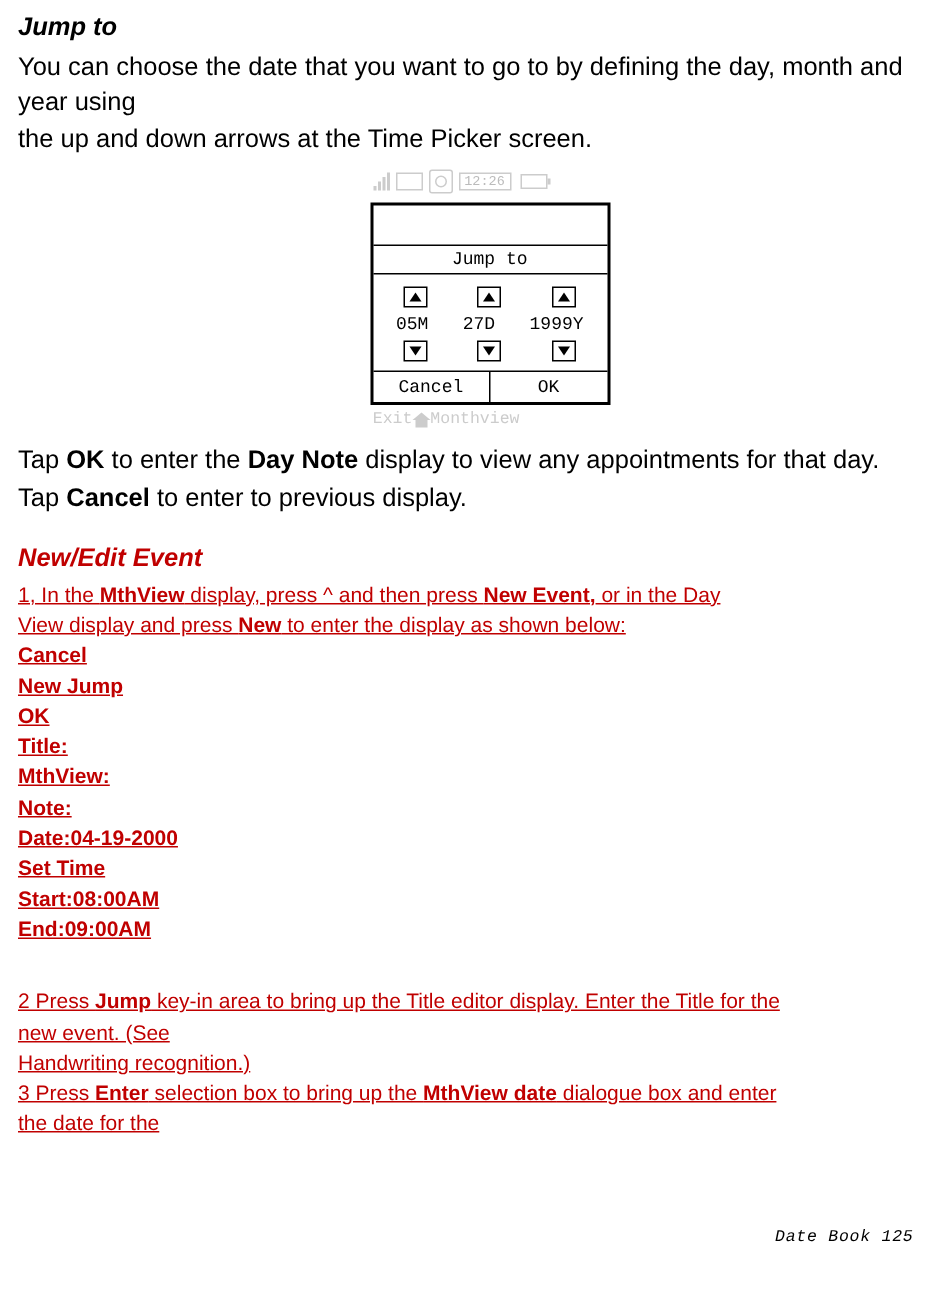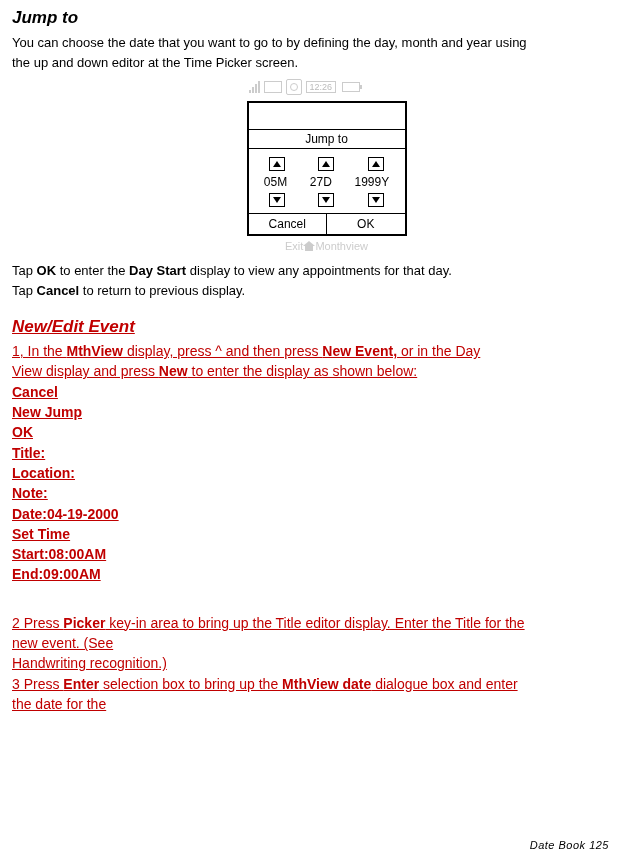--- a/index.html
+++ b/index.html
@@ -13,32 +13,32 @@
     padding: 8px 12px 0 12px;
     position: relative;
   }
   .heading1 {
     font-style: italic;
     font-weight: bold;
     font-size: 17px;
     margin-bottom: 6px;
   }
   .bodytext {
-    font-size: 13px;
+    font-size: 17px;
     line-height: 1.35;
     margin-bottom: 2px;
   }
   .device-wrap {
     display: flex;
     justify-content: center;
     margin: 6px 0 10px 0;
   }
   .device {
     width: 160px;
-    font-family: Liberation Sans, sans-serif;
+    font-family: Liberation Mono, monospace;
     font-size: 11px;
     color: #bbb;
     margin-left: 20px;
   }
   .statusbar {
     display: flex;
     align-items: center;
     gap: 4px;
     height: 20px;
     padding: 0 2px;
@@ -86,60 +86,60 @@
     color:#000; font-size:12px; padding: 2px 0;
   }
   .btnrow {
     display:flex; border-top:1px solid #000;
   }
   .btnrow > div {
     flex:1; text-align:center; color:#000; font-size:12px; padding:3px 0;
   }
   .btnrow > div:first-child { border-right:1px solid #000;}
   .softkeys {
-    display:flex; justify-content:center; align-items:center;
+    display:flex; justify-content:flex-start; align-items:center;
     color:#ccc; font-size:11px; padding: 4px 2px 0 2px;
   }
   .home-icon { width:12px;height:10px; position:relative;}
   .home-icon::before{content:"";position:absolute;left:0;right:0;top:0;height:0;border-left:6px solid transparent;border-right:6px solid transparent;border-bottom:5px solid #ccc;}
   .home-icon::after{content:"";position:absolute;left:2px;right:2px;top:5px;bottom:0;background:#ccc;}
   .heading2 {
     color: #c00000;
     font-weight: bold;
     font-style: italic;
-    text-decoration: underline;
     font-size: 17px;
     margin-top: 18px;
     margin-bottom: 4px;
   }
   .redline {
     color: #c00000;
     text-decoration: underline;
     font-size: 14px;
     line-height: 1.45;
   }
   .redline .b { font-weight: bold; }
   .redline.bold { font-weight: bold; }
   .spacer { height: 28px; }
   .footer {
     position: absolute;
-    bottom: 8px;
+    bottom: 28px;
     right: 24px;
     font-size: 11px;
     font-style: italic;
     letter-spacing: 0.5px;
+    font-family: Liberation Mono, monospace;
   }
 </style>
 </head>
 <body>
 
 <div class="heading1">Jump to</div>
 
 <div class="bodytext">You can choose the date that you want to go to by defining the day, month and year using</div>
-<div class="bodytext">the up and down editor at the Time Picker screen.</div>
+<div class="bodytext">the up and down arrows at the Time Picker screen.</div>
 
 <div class="device-wrap">
   <div class="device">
     <div class="statusbar">
       <div class="signal-icon">
         <span style="height:3px"></span>
           <span style="height:6px"></span>
           <span style="height:9px"></span>
           <span style="height:12px"></span>
       </div>
@@ -189,50 +189,50 @@
     </div>
     <div class="softkeys">
       <span>Exit</span>
       <span class="home-icon"></span>
       <span>Monthview</span>
     </div>
   </div>
 </div>
 
 <div class="bodytext">
-  <span>Tap </span><b>OK</b><span> to enter the    </span><b>Day Start</b><span> display to view any appointments for that day.</span>
+  <span>Tap </span><b>OK</b><span> to enter the    </span><b>Day Note</b><span> display to view any appointments for that day.</span>
 </div>
 <div class="bodytext">
-  <span>Tap </span><b>Cancel</b><span>  to return to previous display.</span>
+  <span>Tap </span><b>Cancel</b><span>  to enter to previous display.</span>
 </div>
 
 <div class="heading2">New/Edit Event</div>
 
 <div class="redline">
   <span>1,     In the  </span><span class="b">MthView</span><span> display, press   ^ and then press   </span><span class="b">New Event,</span><span>  or in the Day   </span>
 </div>
 <div class="redline">
   <span>View display and press   </span><span class="b">New</span><span>  to enter the   display as shown below:   </span>
 </div>
 
 <div class="redline bold">Cancel</div>
 <div class="redline bold">New Jump</div>
 <div class="redline bold">OK</div>
 <div class="redline bold">Title:</div>
-<div class="redline bold">Location:</div>
+<div class="redline bold">MthView:</div>
 <div class="redline bold">Note:</div>
 <div class="redline bold">Date:04-19-2000</div>
 <div class="redline bold">Set Time</div>
 <div class="redline bold">Start:08:00AM</div>
 <div class="redline bold">End:09:00AM</div>
 
 <div class="spacer"></div>
 
 <div class="redline">
-  <span>2   Press </span><span class="b">Picker</span><span> key-in area   to bring up the Title editor display. Enter the Title for the         </span>
+  <span>2   Press </span><span class="b">Jump</span><span> key-in area   to bring up the Title editor display. Enter the Title for the         </span>
 </div>
 <div class="redline">new event. (See   </div>
 <div class="redline">Handwriting recognition.)  </div>
 
 <div class="redline">
   <span>3   Press </span><span class="b">Enter</span><span> selection box to bring up the     </span><span class="b">MthView date</span><span> dialogue box and enter   </span>
 </div>
 <div class="redline">the date for the   </div>
 
 <div class="footer">Date Book   125</div>

